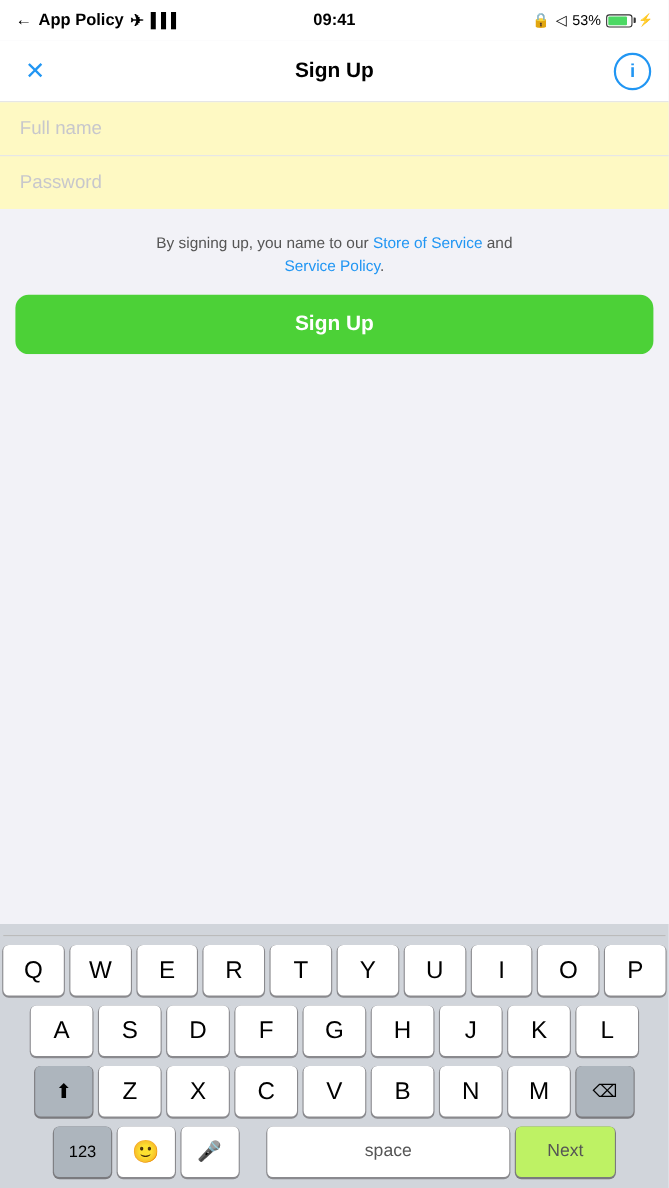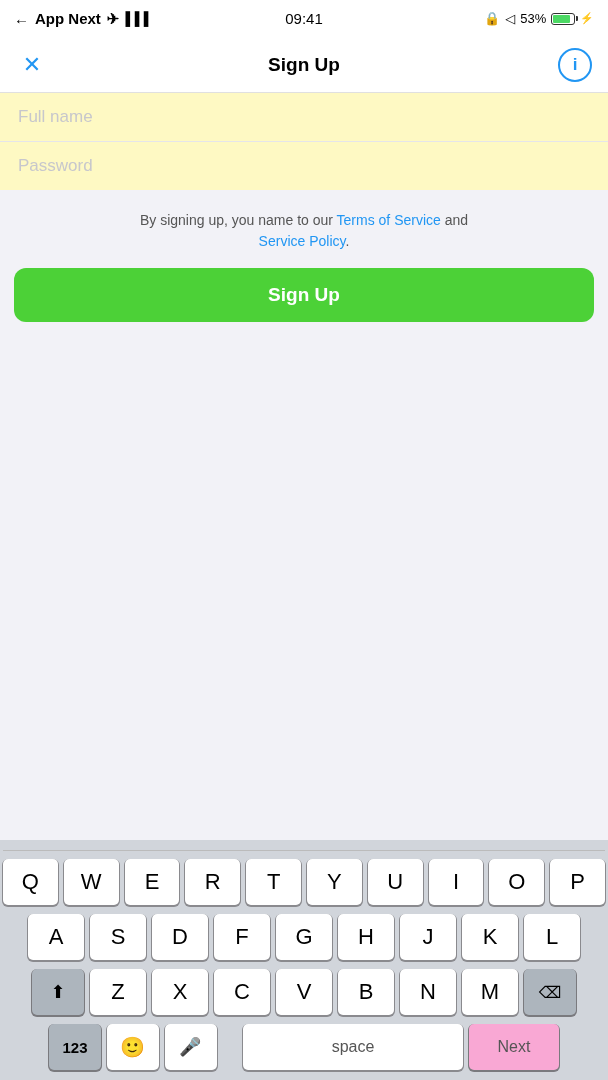--- a/index.html
+++ b/index.html
@@ -26,21 +26,21 @@
     }
     .status-left {
       display: flex;
       align-items: center;
       gap: 6px;
       font-size: 15px;
       font-weight: 600;
     }
     .status-center {
       font-size: 15px;
-      font-weight: 400;
+      font-weight: 700;
       position: absolute;
       left: 50%;
       transform: translateX(-50%);
     }
     .status-right {
       display: flex;
       align-items: center;
       gap: 5px;
       font-size: 13px;
       font-weight: 500;
@@ -215,32 +215,31 @@
       color: #000;
       box-shadow: 0 1px 0 1px #7a7a7e;
     }
     .key-space {
       max-width: 220px;
       font-size: 16px;
       color: #555;
       margin-left: 20px;
     }
     .key-next {
-      background: #f9a8d4;
+      background: #bef264;
       max-width: 90px;
       font-size: 16px;
       color: #555;
     }
     .key-bottom-row {
       margin-bottom: 6px;
     }
     .key-123 {
       max-width: 48px;
       font-size: 15px;
-      font-weight: bold;
     }
     .key-emoji {
       max-width: 50px;
       font-size: 20px;
     }
     .key-mic {
       max-width: 50px;
       font-size: 20px;
     }
     .key-backspace {
@@ -255,21 +254,21 @@
       background: #bbb;
       margin-bottom: 8px;
     }
   </style>
 </head>
 <body>
 
 <div class="status-bar">
   <div class="status-left">
     <span>←</span>
-    <span>App Next</span>
+    <span>App Policy</span>
     <span>✈</span>
     <span style="font-size:13px;">▌▌▌</span>
   </div>
   <div class="status-center">09:41</div>
   <div class="status-right">
     <span>🔒</span>
     <span style="font-size:13px;">◁</span>
     <span>53%</span>
     <div class="battery-icon">
       <div class="battery-body">
@@ -289,21 +288,21 @@
 <div class="form-area">
   <div class="form-field">
     <input type="text" placeholder="Full name" style="">
   </div>
   <div class="form-field" style="border-bottom: none;">
     <input type="password" placeholder="Password" style="">
   </div>
 </div>
 
 <div class="terms-section">
-  <span>By signing up, you name to our </span><a class="terms-link">Terms of Service</a><span> and</span><br><a class="terms-link">Service Policy</a><span>.</span>
+  <span>By signing up, you name to our </span><a class="terms-link">Store of Service</a><span> and</span><br><a class="terms-link">Service Policy</a><span>.</span>
 </div>
 
 <div class="signup-btn-container">
   <button class="signup-btn">Sign Up</button>
 </div>
 
 <div class="spacer"></div>
 
 <div class="keyboard">
   <div class="kb-separator"></div>

